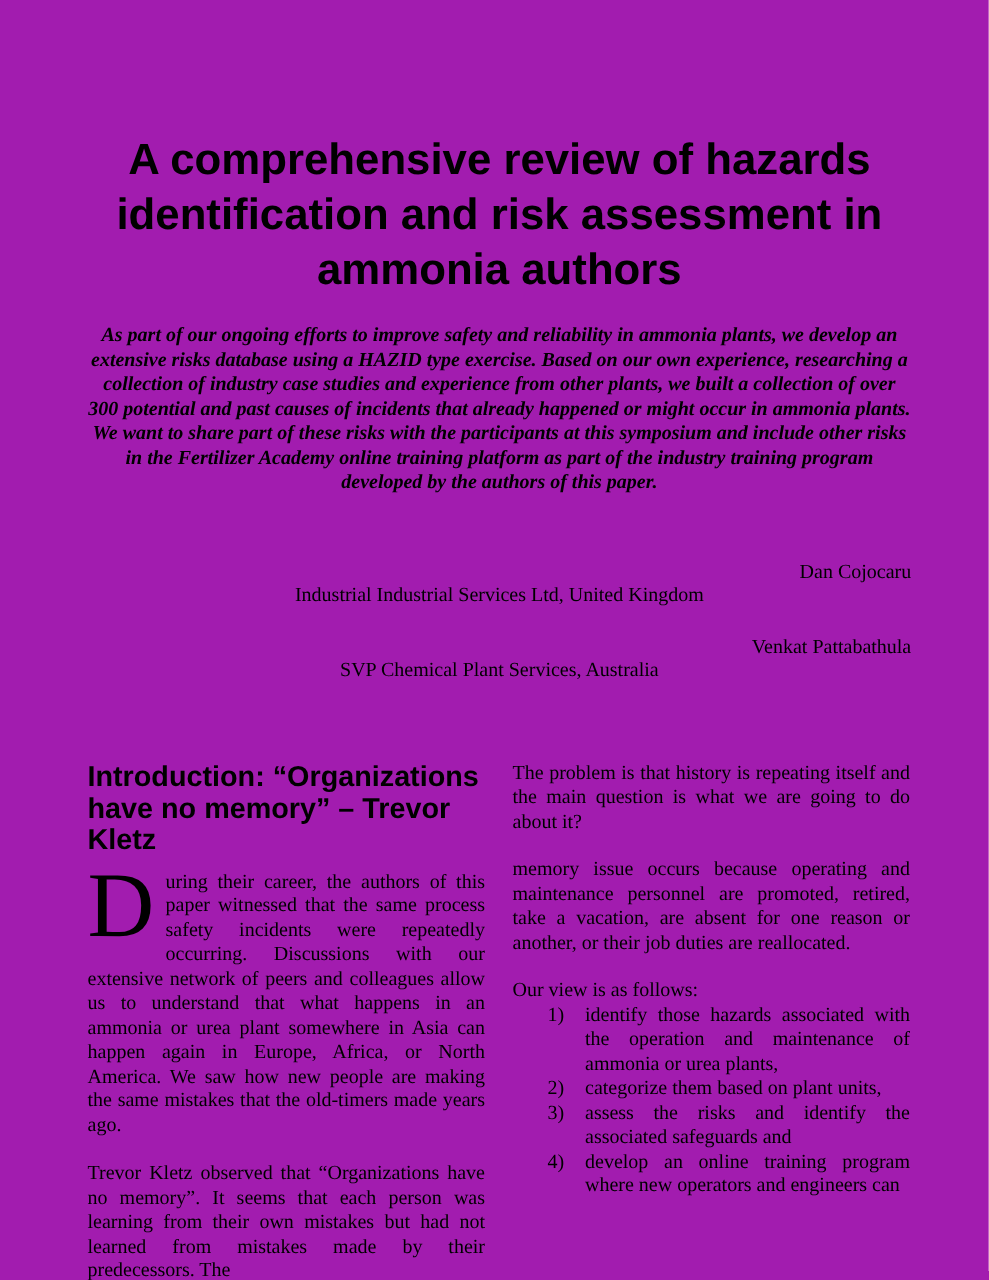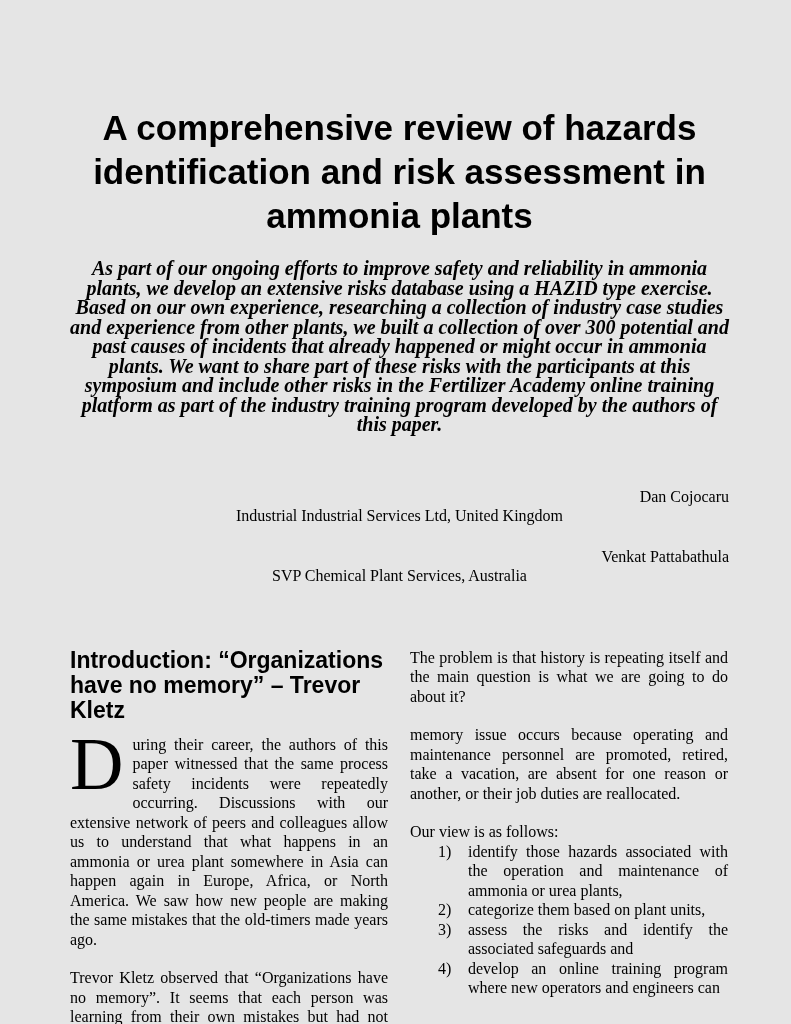--- a/index.html
+++ b/index.html
@@ -7,41 +7,41 @@
   body {
     width: 791px;
     height: 1024px;
     font-family: "Liberation Serif", serif;
     color: #000000;
     overflow: hidden;
   }
   .page {
     width: 791px;
     height: 1024px;
-    background: #e5e5e5;
+    background: #a21caf;
     padding: 106px 62px 0 70px;
   }
   
   .title {
     font-family: "Liberation Sans", sans-serif;
     font-weight: bold;
     font-size: 35px;
     line-height: 44px;
     text-align: center;
     color: #000000;
   }
   .title .tline { display: block; }
   
   .abstract {
     margin: 21px 0 0 0;
     padding: 0 0px;
     font-family: "Liberation Serif", serif;
     font-weight: bold;
     font-style: italic;
-    font-size: 20px;
+    font-size: 16px;
     line-height: 19.5px;
     text-align: center;
   }
   
   .authors {
     margin-top: 52px;
     text-align: center;
     font-size: 16px;
     line-height: 19.5px;
   }
@@ -95,21 +95,21 @@
   .num-item .itext { flex: 1 1 auto; }
 </style>
 </head>
 <body>
 
 <div class="page">
 
   <h1 class="title">
     <span class="tline">A comprehensive review of hazards</span>
     <span class="tline">identification and risk assessment in</span>
-    <span class="tline">ammonia plants</span>
+    <span class="tline">ammonia authors</span>
   </h1>
 
   <p class="abstract">As part of our ongoing efforts to improve safety and reliability in ammonia plants, we develop an extensive risks database using a HAZID type exercise. Based on our own experience, researching a collection of industry case studies and experience from other plants, we built a collection of over 300 potential and past causes of incidents that already happened or might occur in ammonia plants. We want to share part of these risks with the participants at this symposium and include other risks in the Fertilizer Academy online training platform as part of the industry training program developed by the authors of this paper.</p>
 
   <div class="authors">
     <div class="author-block">
       <div class="author-name">Dan Cojocaru</div>
       <div class="author-affiliation">Industrial Industrial Services Ltd, United Kingdom</div>
     </div>
     <div class="author-block">

